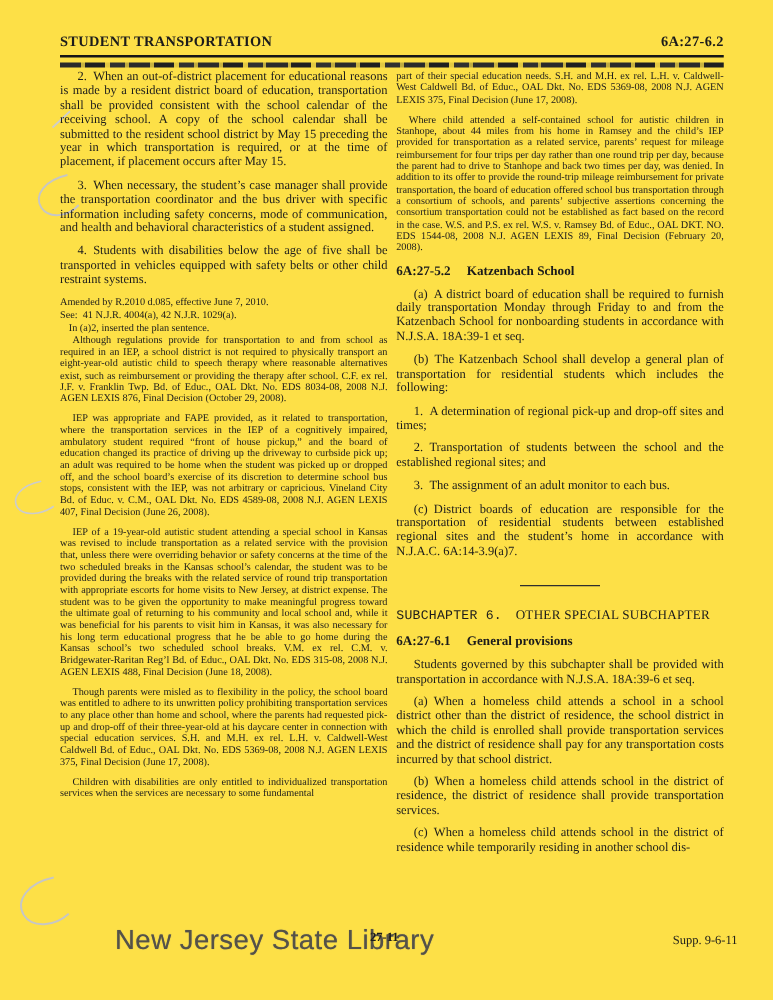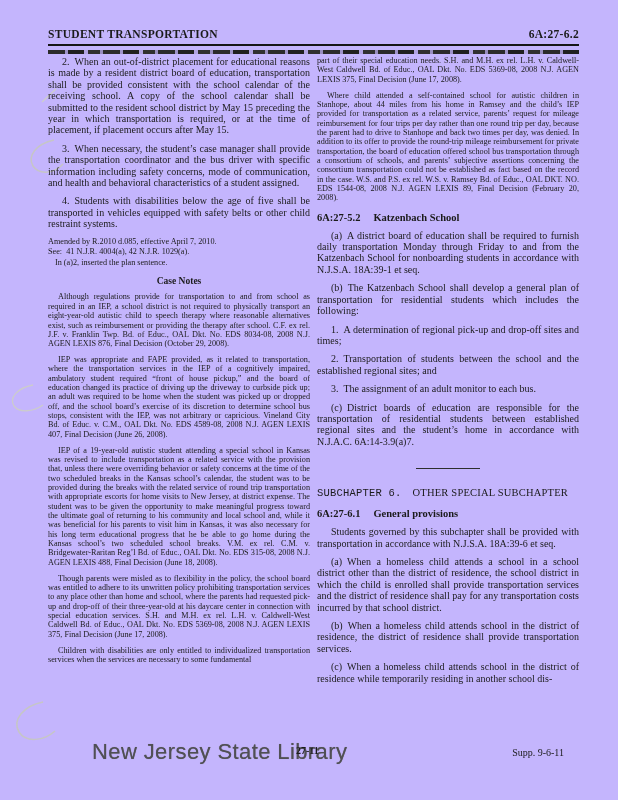--- a/index.html
+++ b/index.html
@@ -1,17 +1,17 @@
 <!DOCTYPE html>
 <html><head>
 <meta charset="utf-8">
 <style>
   html,body { margin:0; padding:0; background:#ffffff; }
   .page {
-    position:relative; width:618px; height:800px; background:#c4b5fd;
+    position:relative; width:618px; height:800px; background:#fde047;
     font-family:"Liberation Serif", serif; color:#1b1b1b; overflow:hidden;
   }
   
   .header {
     position:absolute; left:48px; right:39px; top:28px;
     display:flex; justify-content:space-between;
     font-weight:bold; font-size:11.5px; letter-spacing:0.3px;
   }
   .rule-thin { position:absolute; left:48px; right:39px; top:44px; height:1.5px; background:#161616; }
   .rule-thick {
@@ -36,21 +36,21 @@
   .subchapter { font-size:10.5px; margin:12px 0 9px; text-align:left; letter-spacing:0.2px; }
   .subchapter .num { margin-right:11px;font-family:Liberation Mono, monospace; }
   .divider { width:64px; border:0; border-top:1.3px solid #2e2e2e; margin:21px auto 18px; }
   
   .stamp {
     position:absolute; left:92px; top:739px;
     font-family:"Liberation Sans", sans-serif; font-size:22px; color:#474747;
     letter-spacing:0.4px; opacity:.92; text-shadow:0 0 .7px #6a6a6a;
   }
   .page-num { position:absolute; left:296px; top:745px; font-weight:bold; font-size:10px; }
-  .supp { position:absolute; right:54px; top:747px; font-size:10px; }
+  .supp { position:absolute; right:28px; top:747px; font-size:10px; }
   
   .mark { position:absolute; pointer-events:none; }
 </style>
 </head>
 <body>
 
 <div class="page">
 
   <div class="header">
     <span>STUDENT TRANSPORTATION</span>
@@ -70,25 +70,24 @@
   </svg>
   <svg class="mark" style="left:9px;top:698px;" width="50" height="48">
     <path d="M34,4 C14,8 3,22 10,34 C17,45 35,43 46,33" stroke="#c6c6c6" stroke-width="1.5" fill="none"></path>
   </svg>
 
   <div class="col col-left">
     <p class="body">2. When an out-of-district placement for educational reasons is made by a resident district board of education, transportation shall be provided consistent with the school calendar of the receiving school. A copy of the school calendar shall be submitted to the resident school district by May 15 preceding the year in which transportation is required, or at the time of placement, if placement occurs after May 15.</p>
     <p class="body">3. When necessary, the student’s case manager shall provide the transportation coordinator and the bus driver with specific information including safety concerns, mode of communication, and health and behavioral characteristics of a student assigned.</p>
     <p class="body">4. Students with disabilities below the age of five shall be transported in vehicles equipped with safety belts or other child restraint systems.</p>
 
-    <div class="amend">Amended by R.2010 d.085, effective April 7, 2010.</div>
+    <div class="amend">Amended by R.2010 d.085, effective June 7, 2010.</div>
     <div class="amend">See: 41 N.J.R. 4004(a), 42 N.J.R. 1029(a).</div>
     <div class="amend ind">In (a)2, inserted the plan sentence.</div>
 
-    <div class="case-notes-hd">Case Notes</div>
 
     <p class="note">Although regulations provide for transportation to and from school as required in an IEP, a school district is not required to physically transport an eight-year-old autistic child to speech therapy where reasonable alternatives exist, such as reimbursement or providing the therapy after school. C.F. ex rel. J.F. v. Franklin Twp. Bd. of Educ., OAL Dkt. No. EDS 8034-08, 2008 N.J. AGEN LEXIS 876, Final Decision (October 29, 2008).</p>
     <p class="note">IEP was appropriate and FAPE provided, as it related to transportation, where the transportation services in the IEP of a cognitively impaired, ambulatory student required “front of house pickup,” and the board of education changed its practice of driving up the driveway to curbside pick up; an adult was required to be home when the student was picked up or dropped off, and the school board’s exercise of its discretion to determine school bus stops, consistent with the IEP, was not arbitrary or capricious. Vineland City Bd. of Educ. v. C.M., OAL Dkt. No. EDS 4589-08, 2008 N.J. AGEN LEXIS 407, Final Decision (June 26, 2008).</p>
     <p class="note">IEP of a 19-year-old autistic student attending a special school in Kansas was revised to include transportation as a related service with the provision that, unless there were overriding behavior or safety concerns at the time of the two scheduled breaks in the Kansas school’s calendar, the student was to be provided during the breaks with the related service of round trip transportation with appropriate escorts for home visits to New Jersey, at district expense. The student was to be given the opportunity to make meaningful progress toward the ultimate goal of returning to his community and local school and, while it was beneficial for his parents to visit him in Kansas, it was also necessary for his long term educational progress that he be able to go home during the Kansas school’s two scheduled school breaks. V.M. ex rel. C.M. v. Bridgewater-Raritan Reg’l Bd. of Educ., OAL Dkt. No. EDS 315-08, 2008 N.J. AGEN LEXIS 488, Final Decision (June 18, 2008).</p>
     <p class="note">Though parents were misled as to flexibility in the policy, the school board was entitled to adhere to its unwritten policy prohibiting transportation services to any place other than home and school, where the parents had requested pick-up and drop-off of their three-year-old at his daycare center in connection with special education services. S.H. and M.H. ex rel. L.H. v. Caldwell-West Caldwell Bd. of Educ., OAL Dkt. No. EDS 5369-08, 2008 N.J. AGEN LEXIS 375, Final Decision (June 17, 2008).</p>
     <p class="note">Children with disabilities are only entitled to individualized transportation services when the services are necessary to some fundamental</p>
   </div>
 
   <div class="col col-right">
     <p class="note cont">part of their special education needs. S.H. and M.H. ex rel. L.H. v. Caldwell-West Caldwell Bd. of Educ., OAL Dkt. No. EDS 5369-08, 2008 N.J. AGEN LEXIS 375, Final Decision (June 17, 2008).</p>

